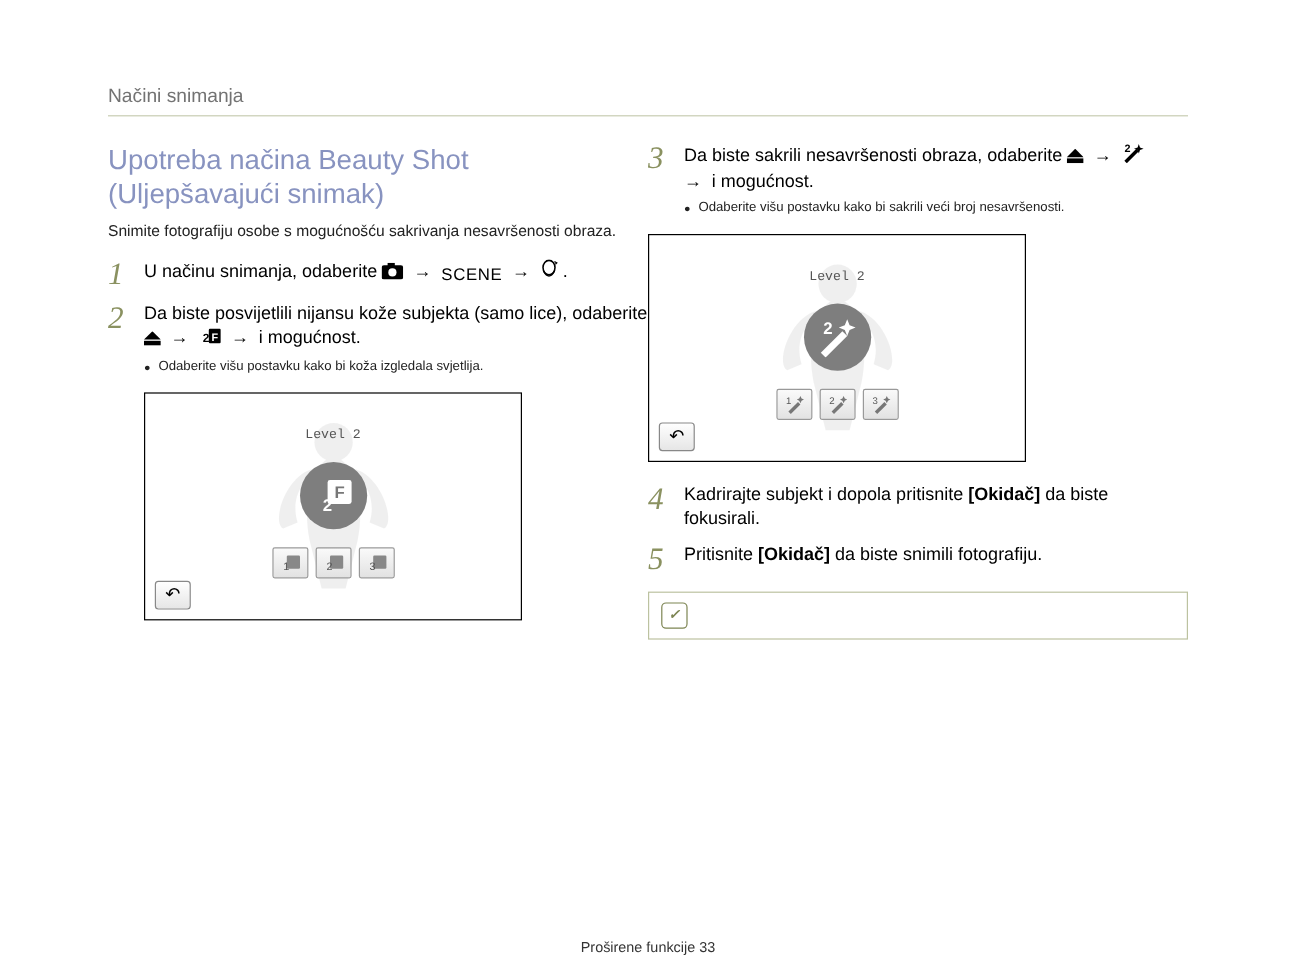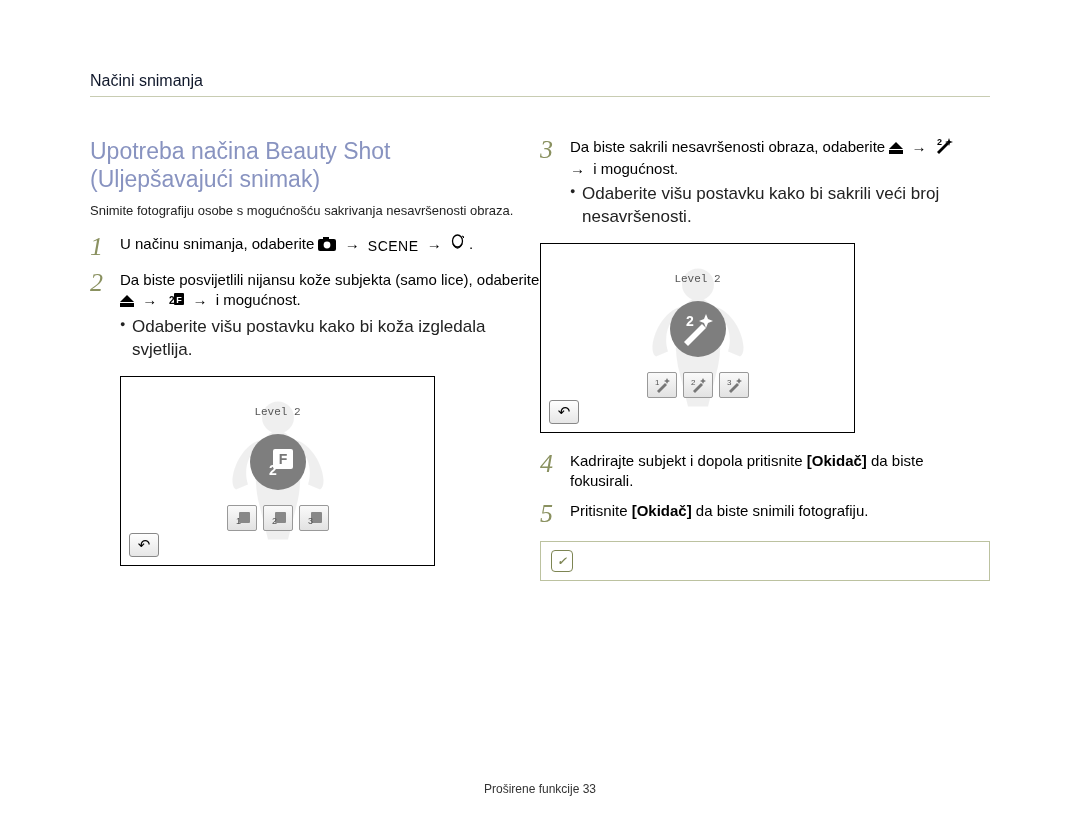--- a/index.html
+++ b/index.html
@@ -8,25 +8,25 @@
     background: #fff;
     color: #000;
     width: 1080px;
     height: 815px;
     padding: 70px 90px 20px 90px;
     position: relative;
     font-size: 15px;
     line-height: 1.35;
   }
   .header-line {
-    color: #0f172a;
+    color: #737373;
     font-size: 16px;
     padding-bottom: 4px;
     border-bottom: 1px solid #c8ccb2;
-    margin-bottom: 40px;
+    margin-bottom: 22px;
   }
   .cols { display: flex; }
   .col { flex: 1 1 0; }
   h2.title {
     color: #8893c0;
     font-weight: normal;
     font-size: 23px;
     margin-bottom: 8px;
     line-height: 1.25;
   }
@@ -36,21 +36,21 @@
   .num {
     font-family: Georgia, 'Times New Roman', serif;
     font-style: italic;
     font-size: 26px;
     color: #8a9160;
     min-width: 20px;
     line-height: 1;
   }
   .step-body { flex: 1; font-size: 15px; }
   .step-body .sub {
-    font-size: 17px;
+    font-size: 11px;
     margin-top: 4px;
     padding-left: 12px;
     position: relative;
     color: #222;
   }
   .step-body .sub::before {
     content: "●";
     font-size: 9px;
     position: absolute;
     left: 0; top: 2px;

